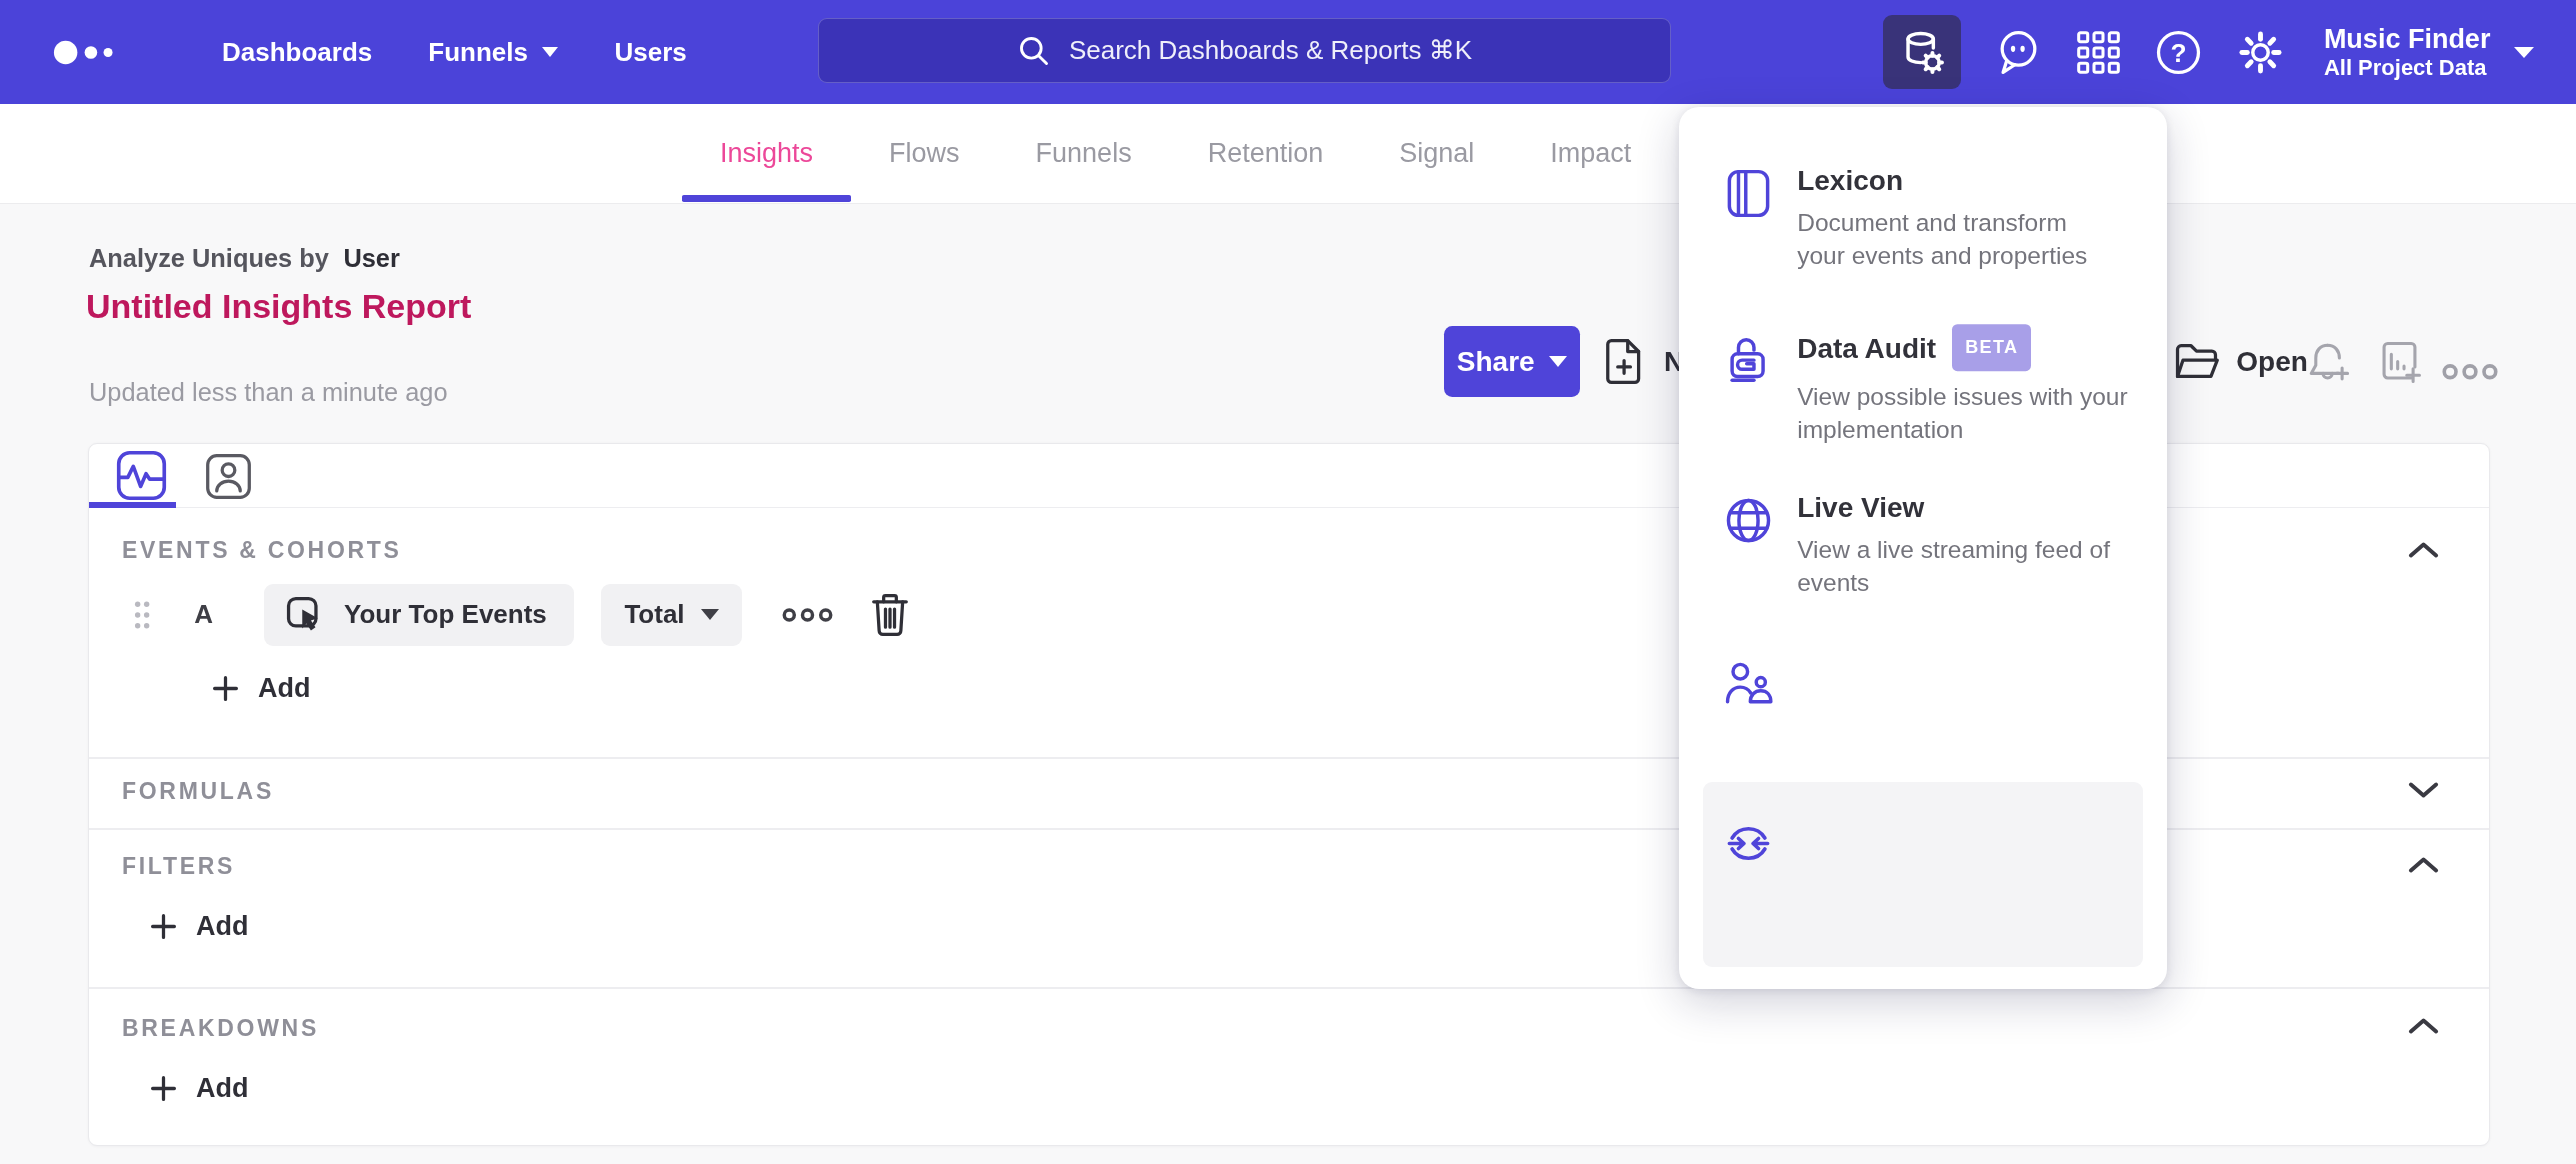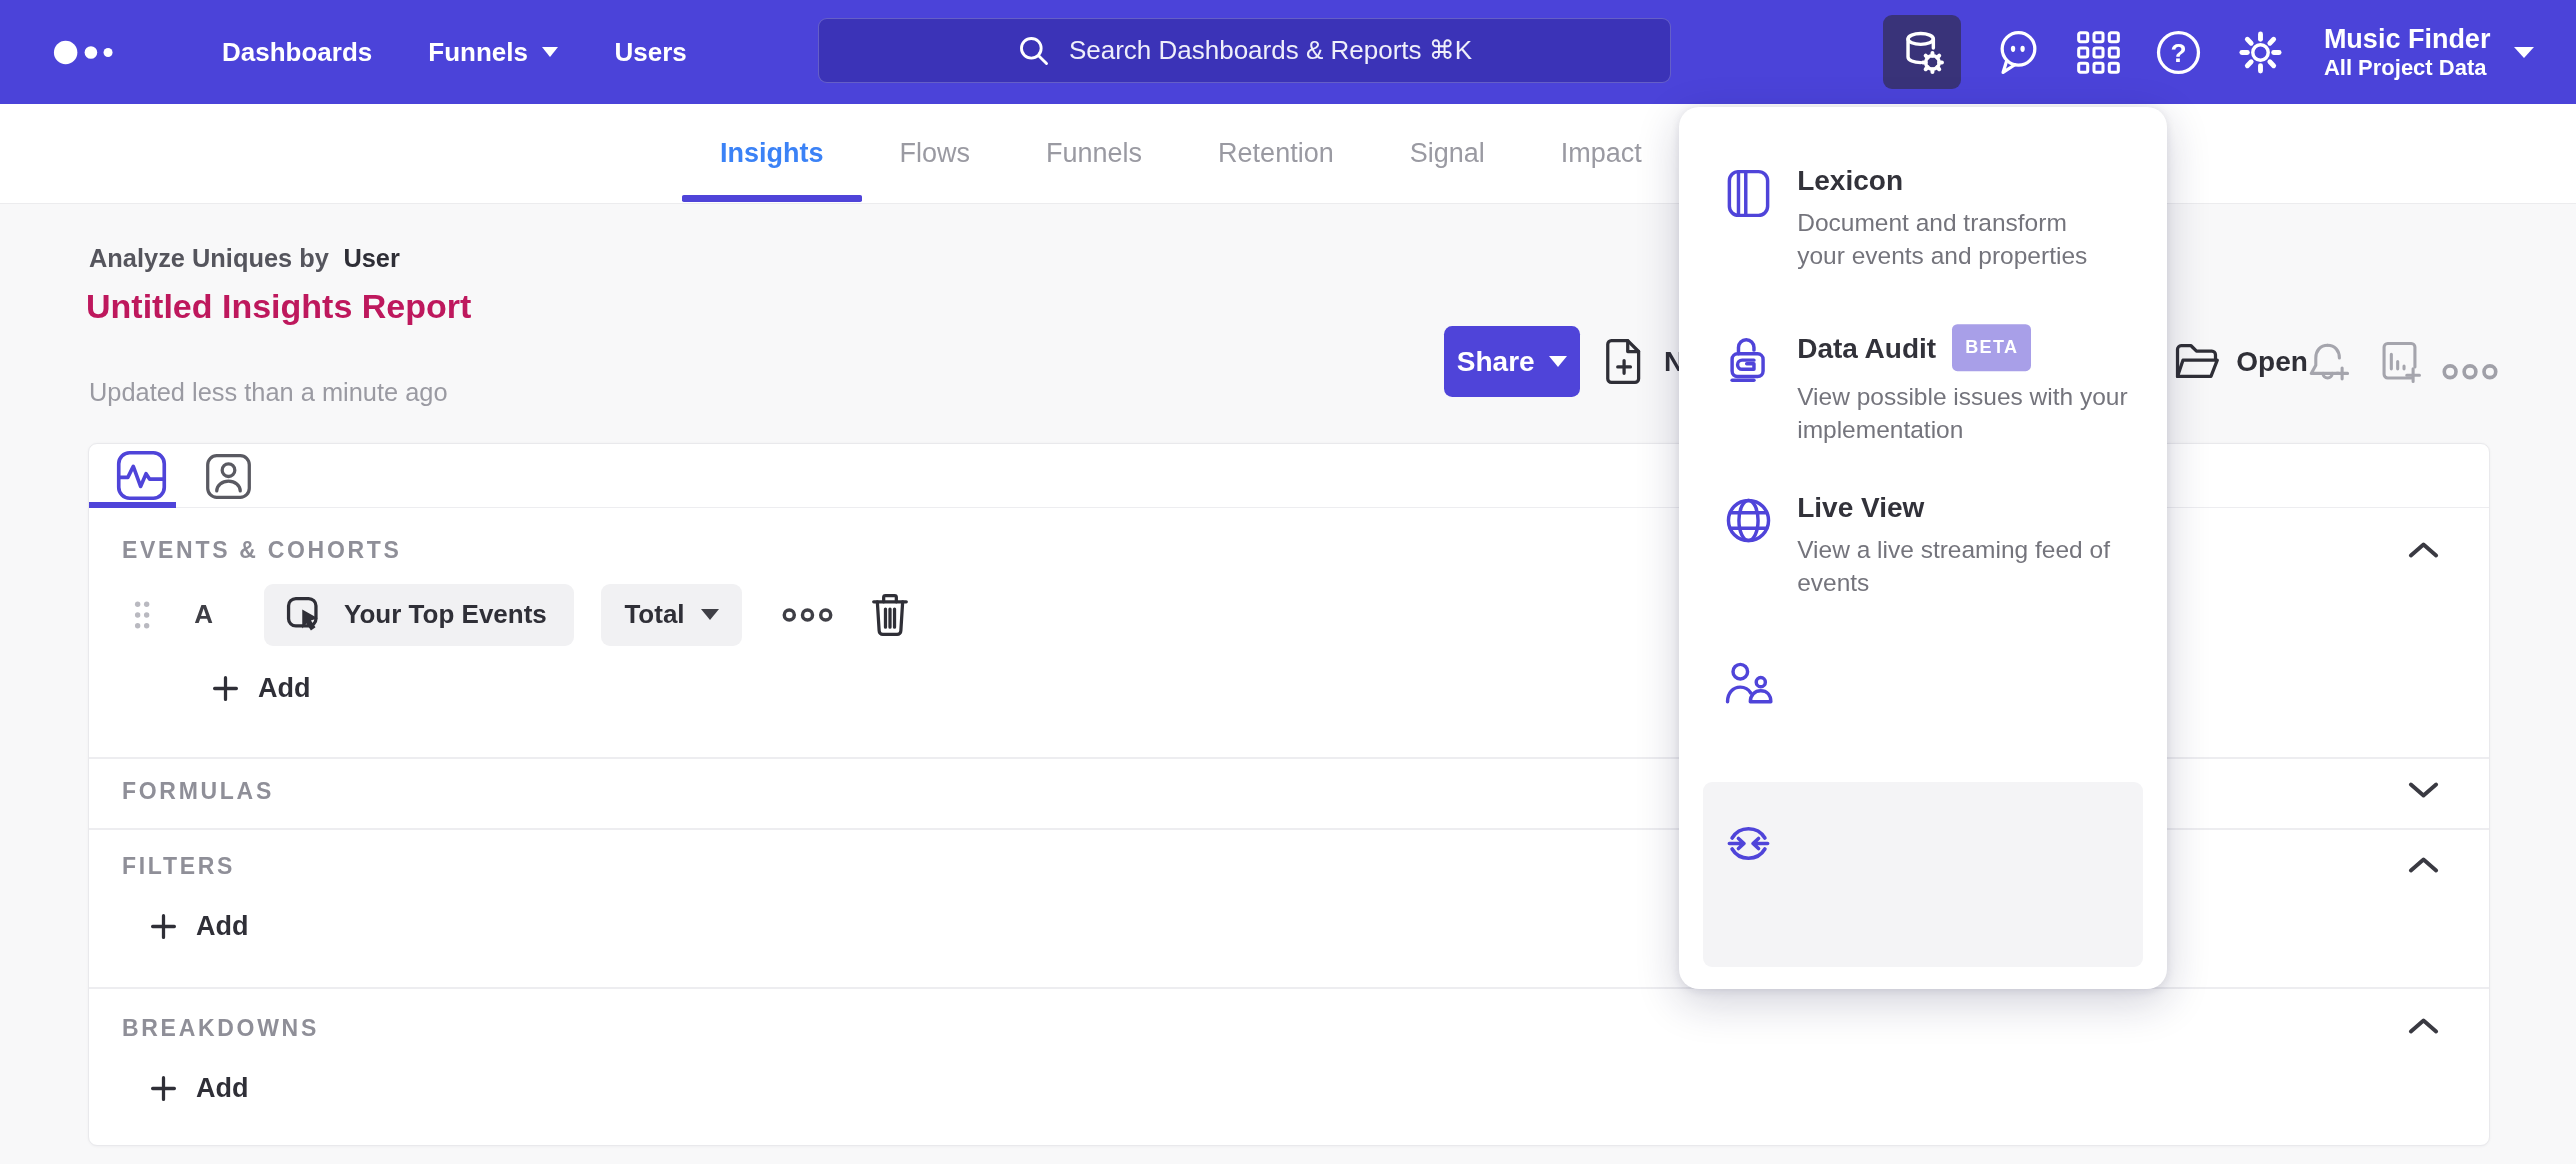--- a/index.html
+++ b/index.html
@@ -30,21 +30,21 @@
   .project .pscope{font-size:22px;font-weight:700;}
   .project-caret{width:0;height:0;border-left:10px solid transparent;border-right:10px solid transparent;
     border-top:11.8px solid #fff;margin-left:3.6px;}
 
   
   .tabbar{position:absolute;left:0;top:104px;width:2576px;height:100px;background:#fff;
     border-bottom:1.8px solid #ececee;box-sizing:border-box;}
   .tabs{position:absolute;left:720px;top:0;height:98px;display:flex;align-items:center;gap:76px;}
   .tab{font-size:27px;color:#9a9aa2;height:98px;display:flex;align-items:center;position:relative;
     cursor:pointer;}
-  .tab.active{color:#3b82f6;font-weight:700;}
+  .tab.active{color:#ec4899;font-weight:400;}
   .tab.active .tab-underline{position:absolute;left:-38px;right:-38px;bottom:0;height:7.3px;
     background:#4f44d9;border-radius:1.8px;}
 
   
   .page{position:absolute;left:0;top:204px;width:2576px;height:961px;background:#f8f8f9;}
   .eyebrow{position:absolute;left:89px;top:40px;display:flex;gap:14.5px;align-items:baseline;
     font-size:25.4px;}
   .eyebrow .lab{color:#55555d;font-weight:600;}
   .eyebrow .val{color:#2e2e36;font-weight:700;}
   .rtitle{position:absolute;left:86px;top:83px;font-size:34px;font-weight:700;color:#be185d;}

